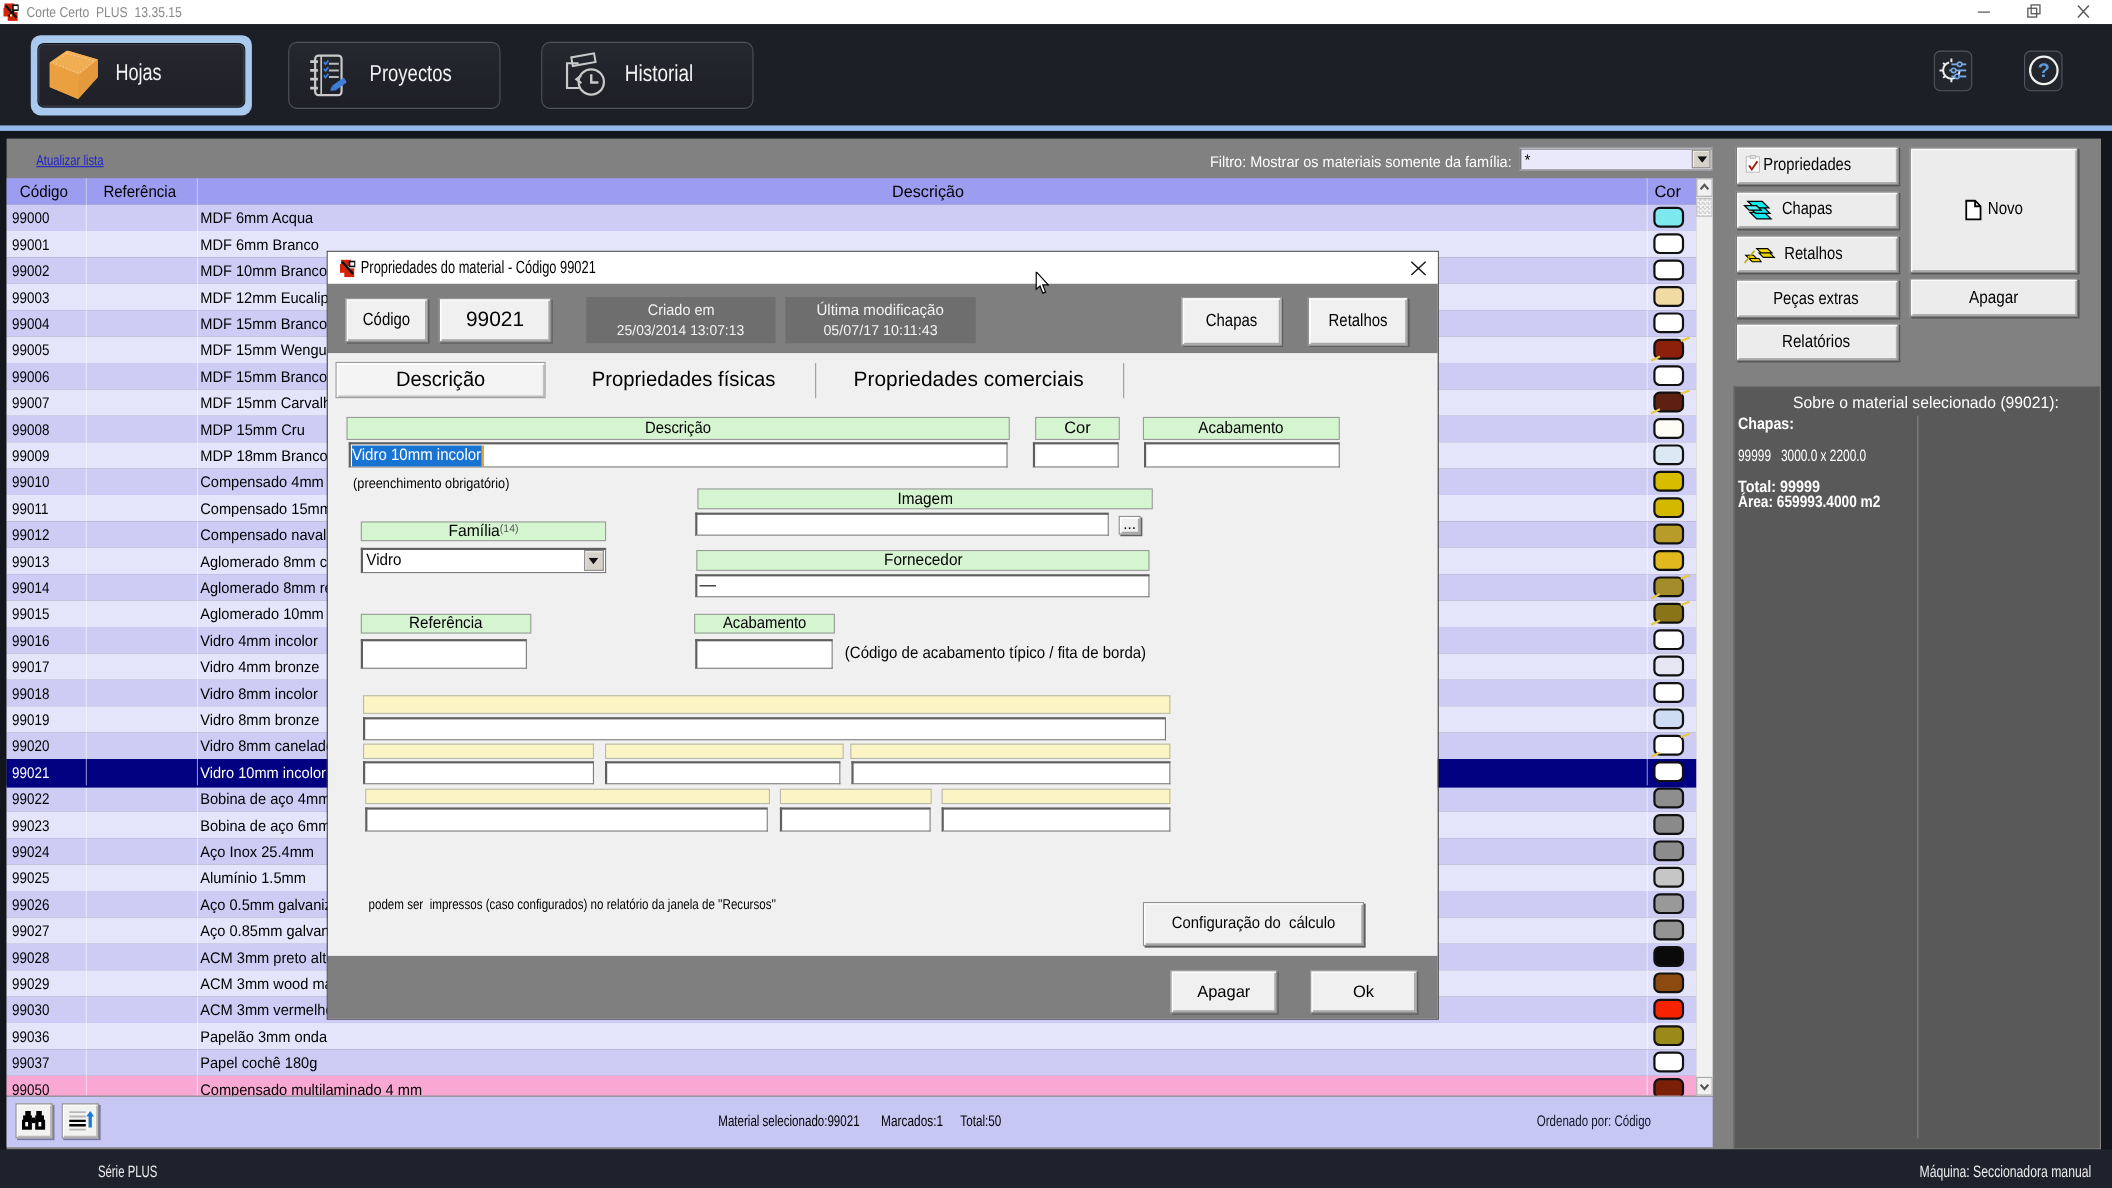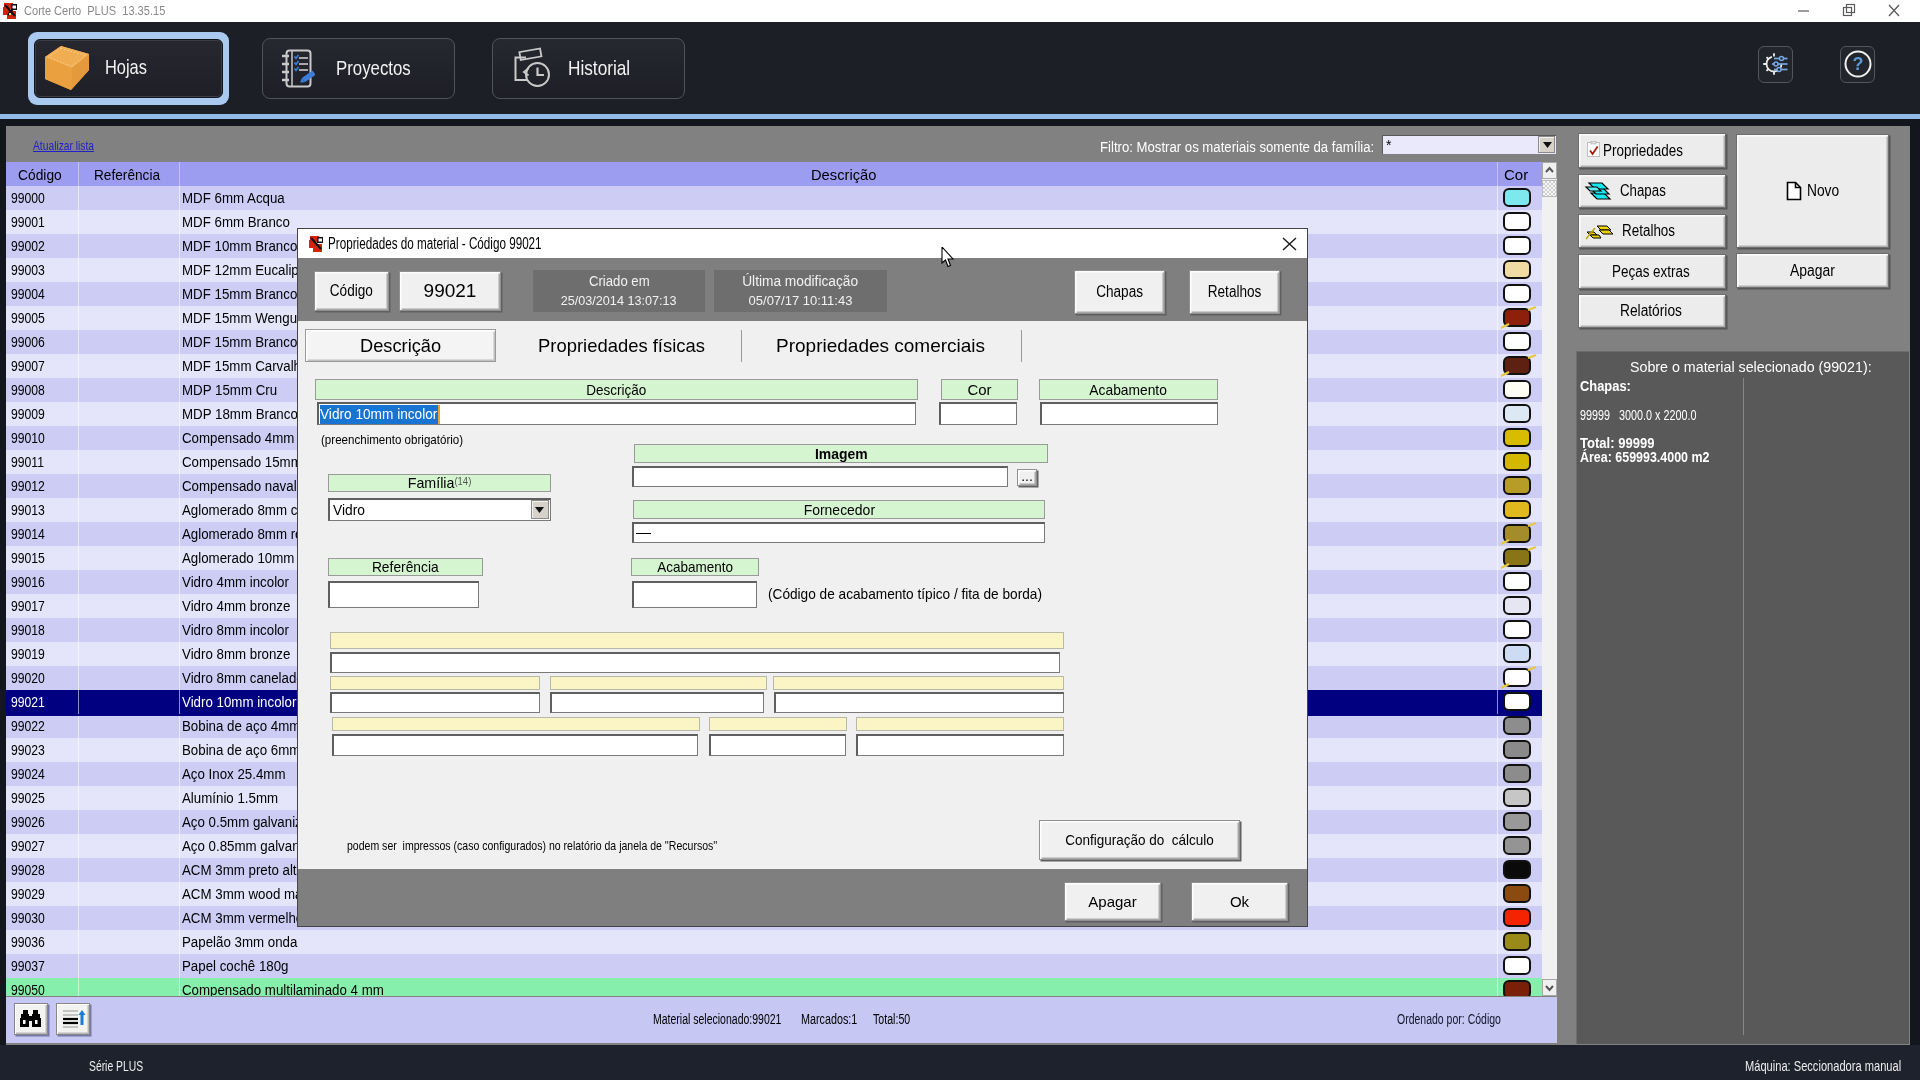--- a/index.html
+++ b/index.html
@@ -441,21 +441,21 @@
     <div class="swatch" style="background:#9a8a1a"></div>
   </div>
 <div class="row" style="top:954px;height:24px;background:#ccccf5;overflow:hidden;">
     <div class="t" style="left:5px;top:4px;font-size:14px;color:#000000;font-weight:normal;"><span style="transform:scaleX(0.87);">99037</span></div>
     <div class="t" style="left:176px;top:4px;font-size:14px;color:#000000;font-weight:normal;"><span style="transform:scaleX(0.95);">Papel cochê 180g</span></div>
     <div class="vline" style="left:72px;top:0;height:24px"></div>
     <div class="vline" style="left:173px;top:0;height:24px"></div>
     <div class="vline" style="left:1491px;top:0;height:24px"></div>
     <div class="swatch" style="background:#ffffff"></div>
   </div>
-<div class="row" style="top:978px;height:18px;background:#86efac;overflow:hidden;padding-left:48px;">
+<div class="row" style="top:978px;height:18px;background:#f9a8d4;overflow:hidden;padding-left:48px;">
     <div class="t" style="left:5px;top:4px;font-size:14px;color:#000000;font-weight:normal;"><span style="transform:scaleX(0.87);">99050</span></div>
     <div class="t" style="left:176px;top:4px;font-size:14px;color:#000000;font-weight:normal;"><span style="transform:scaleX(0.95);">Compensado multilaminado 4 mm</span></div>
     <div class="vline" style="left:72px;top:0;height:18px"></div>
     <div class="vline" style="left:173px;top:0;height:18px"></div>
     <div class="vline" style="left:1491px;top:0;height:18px"></div>
     <div class="swatch" style="background:#7a2008"></div>
   </div>
 
 <div class="abs" id="sbar">
   <div class="sarrow" style="top:0"><svg width="13" height="15">
@@ -602,21 +602,21 @@
   <div class="t" style="left:22px;top:176px;font-size:15px;color:#fff;font-weight:normal;"><span style="transform:scaleX(0.91);">Vidro 10mm incolor</span></div>
   <div class="greenlab" style="left:643px;top:150px;width:77px;height:21px"></div>
   <div class="tc" style="left:643px;top:152px;width:77px;font-size:15px;color:#000;font-weight:normal"><span style="transform:scaleX(1.0)">Cor</span></div>
   <div class="winput" style="left:641px;top:173px;width:78px;height:23px"></div>
   <div class="greenlab" style="left:741px;top:150px;width:179px;height:21px"></div>
   <div class="tc" style="left:741px;top:152px;width:179px;font-size:15px;color:#000;font-weight:normal"><span style="transform:scaleX(0.92)">Acabamento</span></div>
   <div class="winput" style="left:742px;top:173px;width:178px;height:23px"></div>
   <div class="t" style="left:23px;top:204px;font-size:13px;color:#000;font-weight:normal;"><span style="transform:scaleX(0.89);">(preenchimento obrigatório)</span></div>
 
   <div class="greenlab" style="left:336px;top:215px;width:414px;height:19px"></div>
-  <div class="tc" style="left:336px;top:216px;width:414px;font-size:15px;color:#000;font-weight:bold"><span style="transform:scaleX(0.93)">Imagem</span></div>
+  <div class="tc" style="left:336px;top:216px;width:414px;font-size:15px;color:#000;font-weight:normal"><span style="transform:scaleX(0.93)">Imagem</span></div>
   <div class="winput" style="left:334px;top:237px;width:376px;height:21px"></div>
   <div class="dbtn" style="left:719px;top:240px;width:20px;height:17px"></div>
   <div class="tc" style="left:719px;top:239px;width:20px;font-size:14px;color:#000;font-weight:normal"><span style="transform:scaleX(1.0)">...</span></div>
 
   <div class="greenlab" style="left:30px;top:245px;width:223px;height:18px"></div>
   <div class="tc" style="left:30px;top:245px;width:223px;font-size:15px;color:#000;font-weight:normal"><span style="transform:scaleX(0.95)">Família<span style="font-size:10px;vertical-align:3px;color:#555">(14)</span></span></div>
   <div class="winput" style="left:30px;top:269px;width:223px;height:23px"></div>
   <div class="t" style="left:35px;top:272px;font-size:15px;color:#000;font-weight:normal;"><span style="transform:scaleX(0.92);">Vidro</span></div>
   <div class="a" style="left:233px;top:271px;width:18px;height:19px;background:#d6d2ca;border:1px solid #8a8a8a;box-shadow:inset 1px 1px 0 #f4f2ee"></div>
   <svg class="a" style="left:237px;top:278px" width="9" height="6">
@@ -646,21 +646,21 @@
   <div class="winput" style="left:252px;top:463px;width:214px;height:21px"></div>
   <div class="winput" style="left:476px;top:463px;width:290px;height:21px"></div>
 
   <div class="yellab" style="left:34px;top:488px;width:368px;height:14px"></div>
   <div class="yellab" style="left:411px;top:488px;width:138px;height:14px"></div>
   <div class="yellab" style="left:558px;top:488px;width:208px;height:14px"></div>
   <div class="winput" style="left:34px;top:505px;width:366px;height:22px"></div>
   <div class="winput" style="left:411px;top:505px;width:137px;height:22px"></div>
   <div class="winput" style="left:558px;top:505px;width:208px;height:22px"></div>
 
-  <div class="t" style="left:37px;top:610px;font-size:13px;color:#000;font-weight:normal;margin-left:12px;"><span style="transform:scaleX(0.81);">podem ser&nbsp; impressos (caso configurados) no relatório da janela de ''Recursos''</span></div>
+  <div class="t" style="left:37px;top:586px;font-size:13px;color:#000;font-weight:normal;"><span style="transform:scaleX(0.81);">podem ser&nbsp; impressos (caso configurados) no relatório da janela de ''Recursos''</span></div>
 
   <div class="dbtn" style="left:741px;top:591px;width:201px;height:40px"></div>
   <div class="tc" style="left:741px;top:602px;width:201px;font-size:15px;color:#000;font-weight:normal"><span style="transform:scaleX(0.9)">Configuração do&nbsp; cálculo</span></div>
 
   <div class="a" style="left:0;top:640px;width:1009px;height:57px;background:#7f7f7f"></div>
   <div class="dbtn" style="left:766px;top:653px;width:97px;height:39px"></div>
   <div class="tc" style="left:766px;top:664px;width:97px;font-size:15px;color:#000;font-weight:normal"><span style="transform:scaleX(1.0)">Apagar</span></div>
   <div class="dbtn" style="left:893px;top:653px;width:97px;height:39px"></div>
   <div class="tc" style="left:893px;top:664px;width:97px;font-size:15px;color:#000;font-weight:normal"><span style="transform:scaleX(1.0)">Ok</span></div>
 </div>

